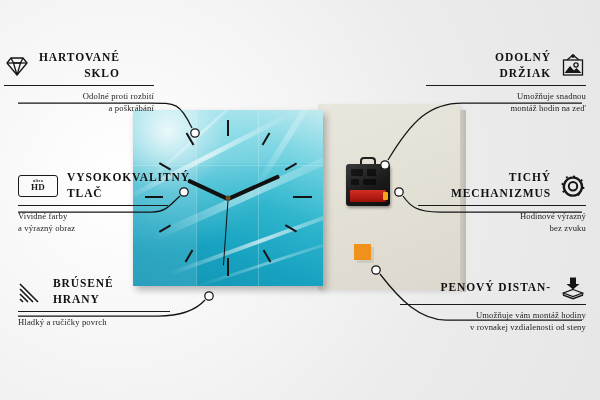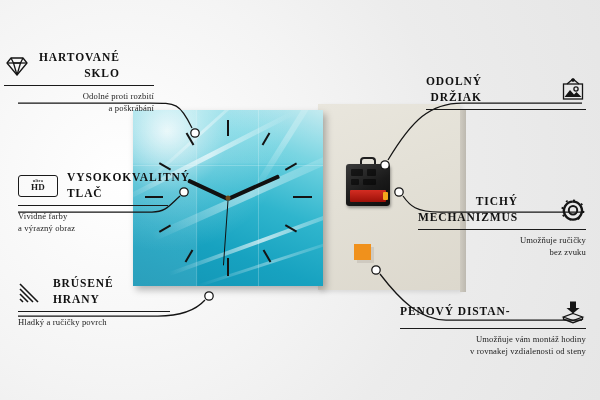--- a/index.html
+++ b/index.html
@@ -59,21 +59,21 @@
   .mech-batt { position:absolute; left:4px; bottom:4px; width:36px; height:12px; background:linear-gradient(180deg,#d42d22,#9c1008); border-radius:1px; }
   .mech-batt:after { content:""; position:absolute; right:-2px; top:2px; width:5px; height:8px; background:#f2a61c; border-radius:1px; }
   .mech-slot { position:absolute; background:#000; opacity:.55; border-radius:1px; }
 
   .foam { position:absolute; left:221px; top:140px; width:17px; height:16px; background:#f0911c; box-shadow:3px 3px 0 rgba(205,200,190,.9); }
 
   
   .feat { position:absolute; }
   .feat .head { display:flex; align-items:center; gap:9px; }
   .feat.left .head { justify-content:flex-start; }
-  .feat.right .head { justify-content:space-between;margin-top:24px; }
+  .feat.right .head { justify-content:flex-end; }
   .ttl {
     font-size:11.5px; font-weight:700; letter-spacing:.9px; color:#111;
     line-height:1.35; text-transform:uppercase;
   }
   .feat.right .ttl { text-align:right; }
   .rule { height:1px; background:#1a1a1a; margin:4px 0 4px; }
   .desc { font-size:8.6px; color:#1c1c1c; line-height:1.45; letter-spacing:.15px; }
   .feat.right .desc { text-align:right; }
 
   .ico { width:26px; height:24px; flex:none; display:block; }
@@ -245,41 +245,44 @@
           <path d="M13 1 L7 6 M13 1 L19 6"></path>
               <circle cx="13" cy="2" r="1.2" fill="#151515"></circle>
           <rect x="3.5" y="6" width="19" height="15"></rect>
           <path d="M4.5 19 L10 12 L14 16.5 L16.5 14 L21.5 19 Z" fill="#151515" stroke="none"></path>
           <circle cx="16" cy="11" r="2.1"></circle>
         </g>
           </svg>
       </span>
     </div>
     <div class="rule"></div>
+    <div class="desc">
+      <span>Umožňuje snadnou</span><br><span>montáž hodin na zeď</span>
+    </div>
   </div>
 
   <div class="feat right" id="f-mech">
     <div class="head">
       <span class="ttl">
         <span>TICHÝ</span><br><span>MECHANIZMUS</span>
       </span>
       <span class="ico">
         <svg viewBox="0 0 26 24">
             <g fill="none" stroke="#151515" stroke-width="1.6">
           <path d="M13 2.2 L15 2.6 M21 5.5 L22.4 7 M23.6 13 L23.4 15 M19.5 20 L18 21.4
                    M11 21.6 L9 21.2 M4 18.4 L2.8 16.8 M2.2 11 L2.6 9 M6 3.8 L7.6 2.6"></path>
           <path d="M13 3.6 A9 9 0 1 1 12.9 3.6" stroke-width="2.4"></path>
           <circle cx="13" cy="12.2" r="4.2" stroke-width="2"></circle>
         </g>
           </svg>
       </span>
     </div>
     <div class="rule"></div>
     <div class="desc">
-      <span>Umožňuje ručičky</span><br><span>bez zvuku</span>
+      <span>Hodinové výrazný</span><br><span>bez zvuku</span>
     </div>
   </div>
 
   <div class="feat right" id="f-foam">
     <div class="head">
       <span class="ttl">
         <span>PENOVÝ DISTAN-</span><br>
       </span>
       <span class="ico">
         <svg viewBox="0 0 26 24">

